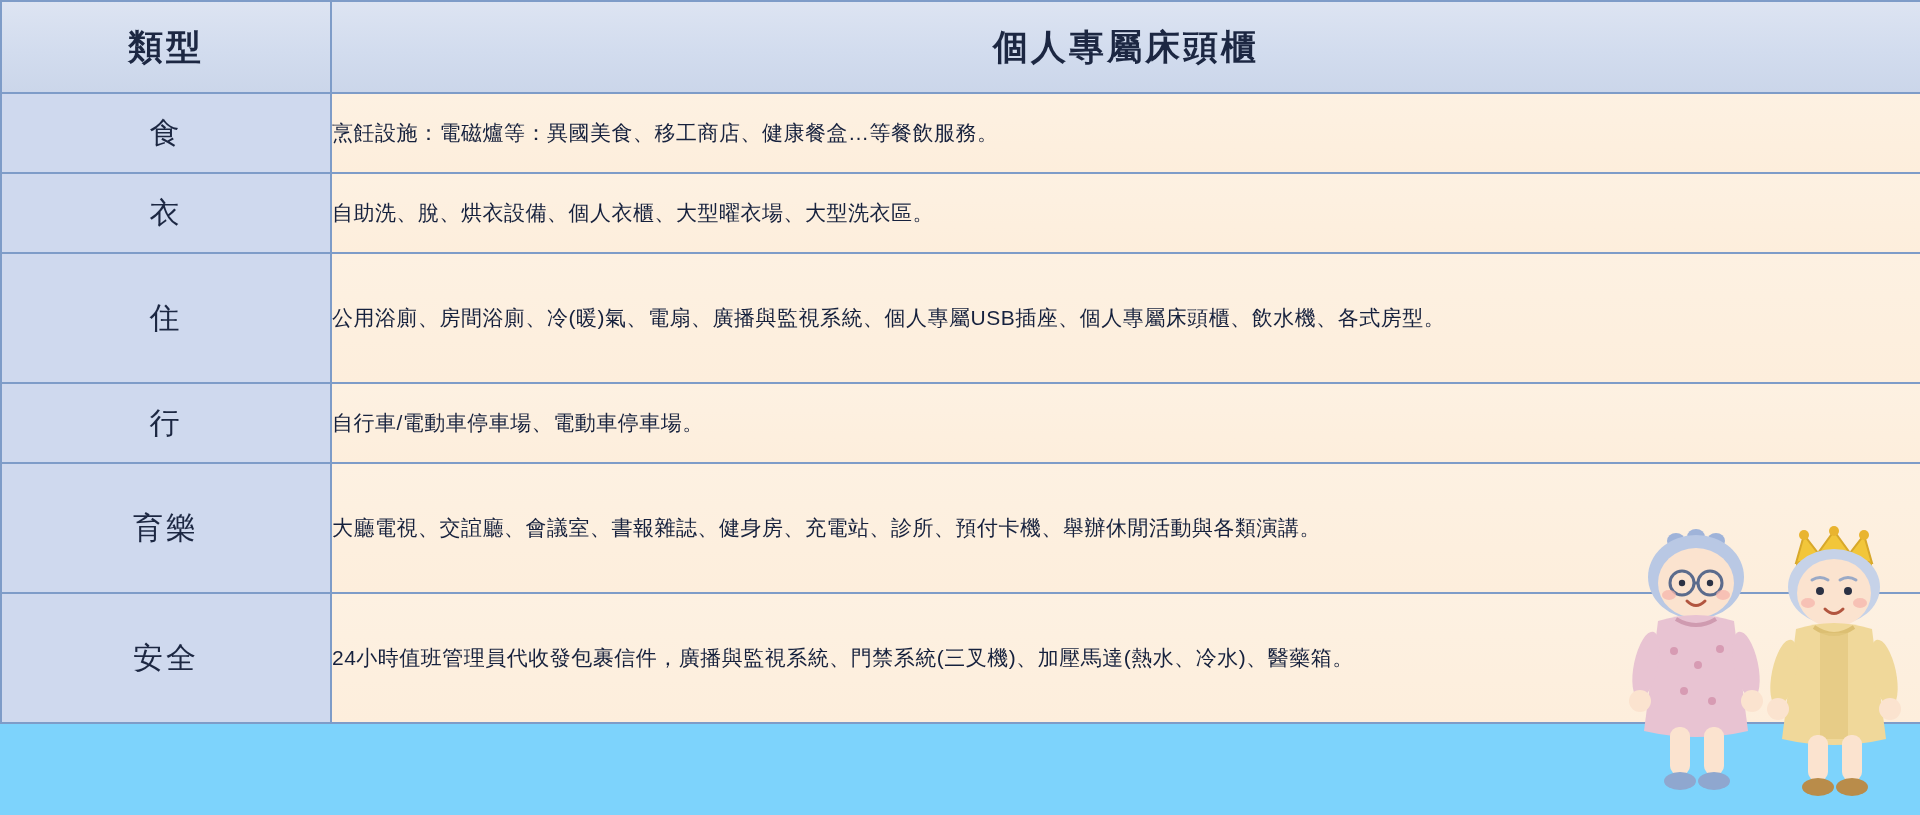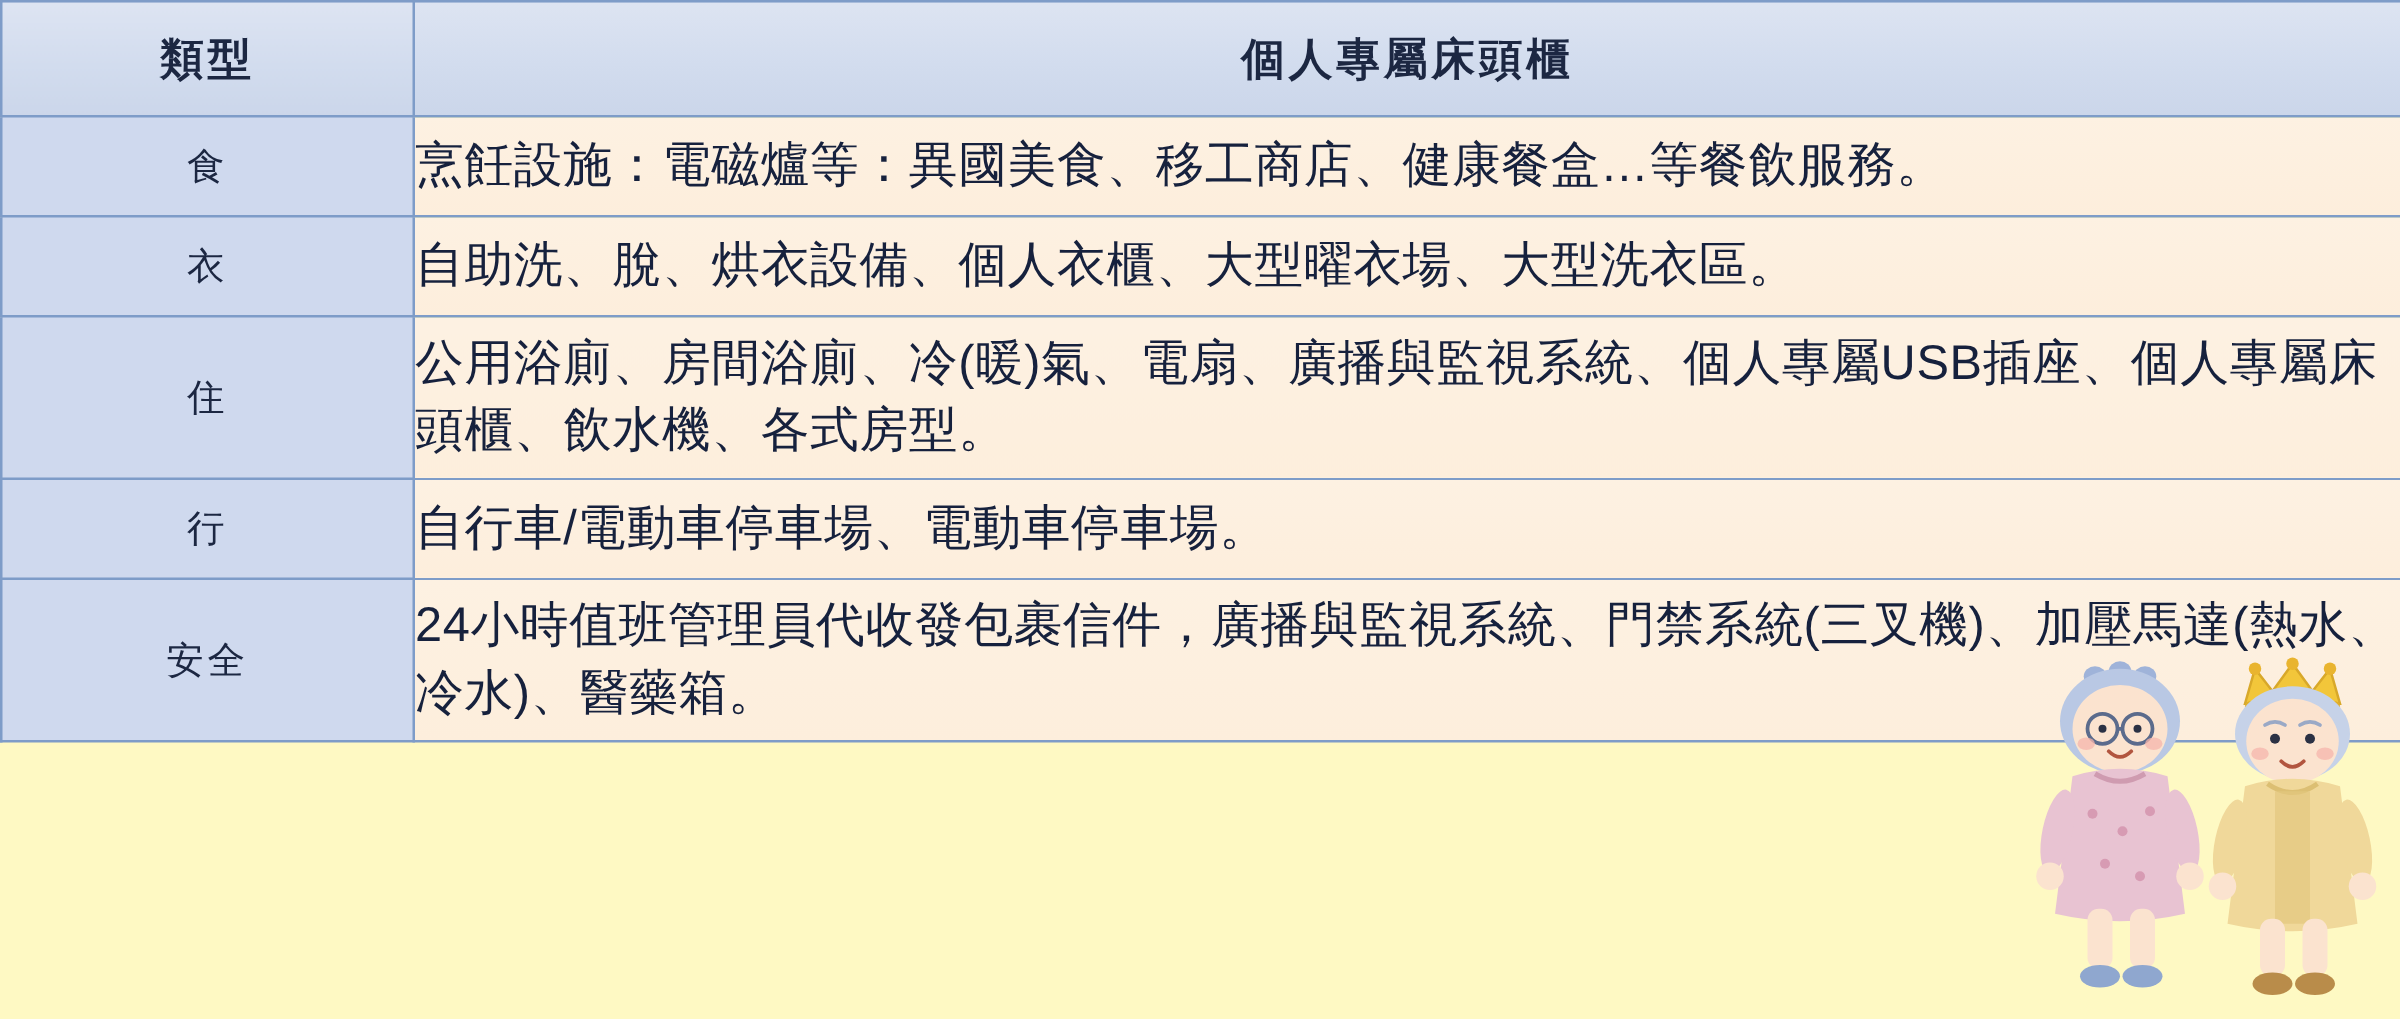--- a/index.html
+++ b/index.html
@@ -13,21 +13,21 @@
     font-family: "Liberation Sans", "DejaVu Sans", sans-serif;
     overflow: hidden;
     position: relative;
   }
 
   
   #stage {
     position: relative;
     width: 1920px;
     height: 815px;
-    background: #fef9c3;
+    background: #7dd3fc;
     overflow: hidden;
   }
 
   
   .watermark {
     position: absolute;
     left: 800px;
     top: 345px;
     width: 430px;
     height: 135px;
@@ -125,21 +125,21 @@
     text-align: center;
     letter-spacing: 3px;
     border-right: 3px solid #4a73b5;
   }
 
   
   .desc-cell {
     background: #fdf0e0;
     background: linear-gradient(180deg,#fdf1e2 0%, #fdeedc 100%);
     color: #16213d;
-    font-size: 39px;
+    font-size: 21px;
     line-height: 1.38;
     text-align: left;
     padding: 10px 16px 10px 18px;
     letter-spacing: 0.5px;
     position: relative;
   }
   .desc-cell .inner { position: relative; z-index: 2; }
 
   tr.r1 td { height: 78px; }
   tr.r2 td { height: 78px; }
@@ -207,20 +207,26 @@
         <td class="desc-cell">
           <span class="inner">公用浴廁、房間浴廁、冷(暖)氣、電扇、廣播與監視系統、個人專屬USB插座、個人專屬床頭櫃、飲水機、各式房型。</span>
         </td>
       </tr>
       <tr class="r4">
         <td class="type-cell">行</td>
         <td class="desc-cell">
           <span class="inner">自行車/電動車停車場、電動車停車場。</span>
         </td>
       </tr>
+      <tr class="r5">
+        <td class="type-cell">育樂</td>
+        <td class="desc-cell">
+          <span class="inner">大廳電視、交誼廳、會議室、書報雜誌、健身房、充電站、診所、預付卡機、舉辦休閒活動與各類演講。</span>
+        </td>
+      </tr>
       <tr class="r6">
         <td class="type-cell">安全</td>
         <td class="desc-cell">
           <span class="inner">24小時值班管理員代收發包裹信件，廣播與監視系統、門禁系統(三叉機)、加壓馬達(熱水、冷水)、醫藥箱。</span>
         </td>
       </tr>
     </tbody>
   </table>
 
   <div class="mascots">

